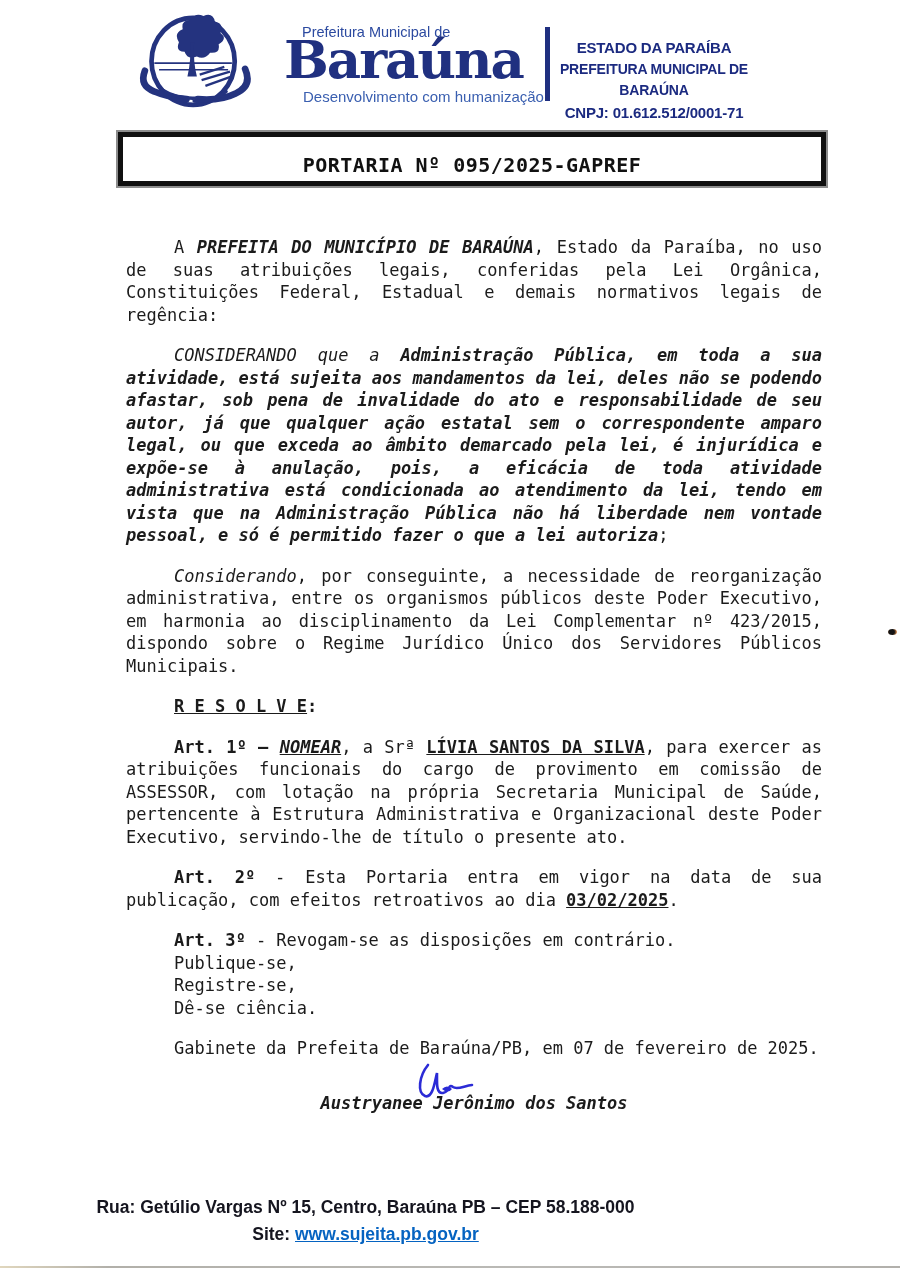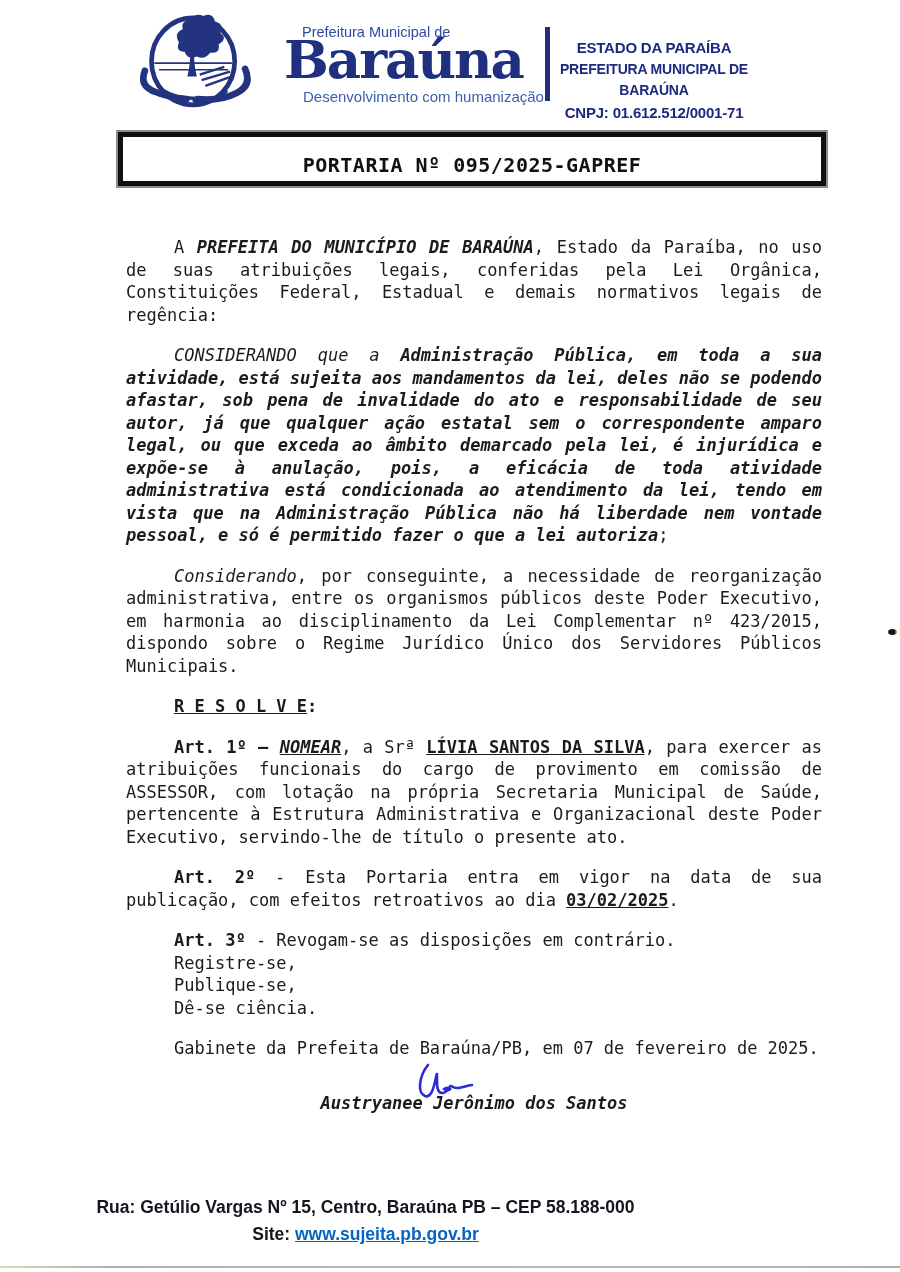--- a/index.html
+++ b/index.html
@@ -112,22 +112,22 @@
 
   <div class="doc-body">
 
   <p class="para"><span>A </span><span class="b i">PREFEITA DO MUNICÍPIO DE BARAÚNA</span><span>, Estado da Paraíba, no uso de suas atribuições legais, conferidas pela Lei Orgânica, Constituições Federal, Estadual e demais normativos legais de regência:</span></p>
       <p class="para"><span class="i">CONSIDERANDO</span><span class="i"> que a </span><span class="b i">Administração Pública, em toda a sua atividade, está sujeita aos mandamentos da lei, deles não se podendo afastar, sob pena de invalidade do ato e responsabilidade de seu autor, já que qualquer ação estatal sem o correspondente amparo legal, ou que exceda ao âmbito demarcado pela lei, é injurídica e expõe-se à anulação, pois, a eficácia de toda atividade administrativa está condicionada ao atendimento da lei, tendo em vista que na Administração Pública não há liberdade nem vontade pessoal, e só é permitido fazer o que a lei autoriza</span><span>;</span></p>
       <p class="para"><span class="i">Considerando</span><span>, por conseguinte, a necessidade de reorganização administrativa, entre os organismos públicos deste Poder Executivo, em harmonia ao disciplinamento da Lei Complementar nº 423/2015, dispondo sobre o Regime Jurídico Único dos Servidores Públicos Municipais.</span></p>
       <p class="para left"><span class="b u">R E S O L V E</span><span class="b">:</span></p>
       <p class="para"><span class="b">Art. 1º</span><span class="b"> – </span><span class="b i u">NOMEAR</span><span>, a Srª </span><span class="b u">LÍVIA SANTOS DA SILVA</span><span>, para exercer as atribuições funcionais do cargo de provimento em comissão de ASSESSOR, com lotação na própria Secretaria Municipal de Saúde, pertencente à Estrutura Administrativa e Organizacional deste Poder Executivo, servindo-lhe de título o presente ato.</span></p>
       <p class="para"><span class="b">Art. 2º</span><span> - Esta Portaria entra em vigor na data de sua publicação, com efeitos retroativos ao dia </span><span class="b u">03/02/2025</span><span>.</span></p>
       <p class="para tight left"><span class="b">Art. 3º</span><span> - Revogam-se as disposições em contrário.</span></p>
+      <p class="para tight left"><span>Publique-se,</span></p>
       <p class="para tight left"><span>Registre-se,</span></p>
-      <p class="para tight left"><span>Publique-se,</span></p>
       <p class="para left"><span>Dê-se ciência.</span></p>
       <p class="para left"><span>Gabinete da Prefeita de Baraúna/PB, em 07 de fevereiro de 2025.</span></p>
       <div class="sig-block">
         <svg class="sig-ink" viewBox="0 0 74 46">
           <g fill="none" stroke="#2b2bd6" stroke-width="2.6" stroke-linecap="round">
             <path d="M16 5 C7 16 5 33 13 36 C21 39 23 20 25 13 C25 23 24 34 31 33 C38 32 36 23 41 27 C45 30 52 26 60 25"></path>
           </g>
           <path d="M30 29 q5 -5 10 0 q-4 5 -10 0" fill="#2b2bd6"></path>
         </svg>
         <div class="sig-name">Austryanee Jerônimo dos Santos</div>

